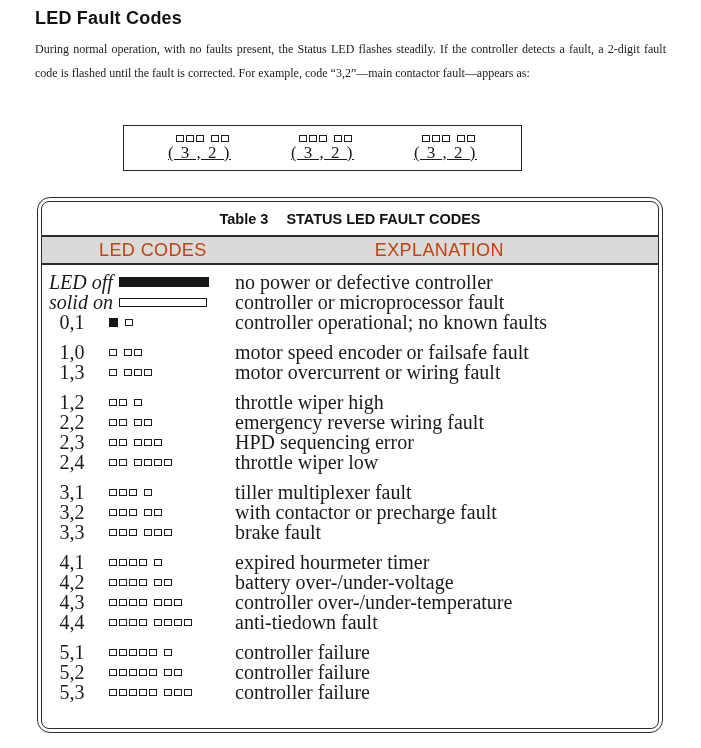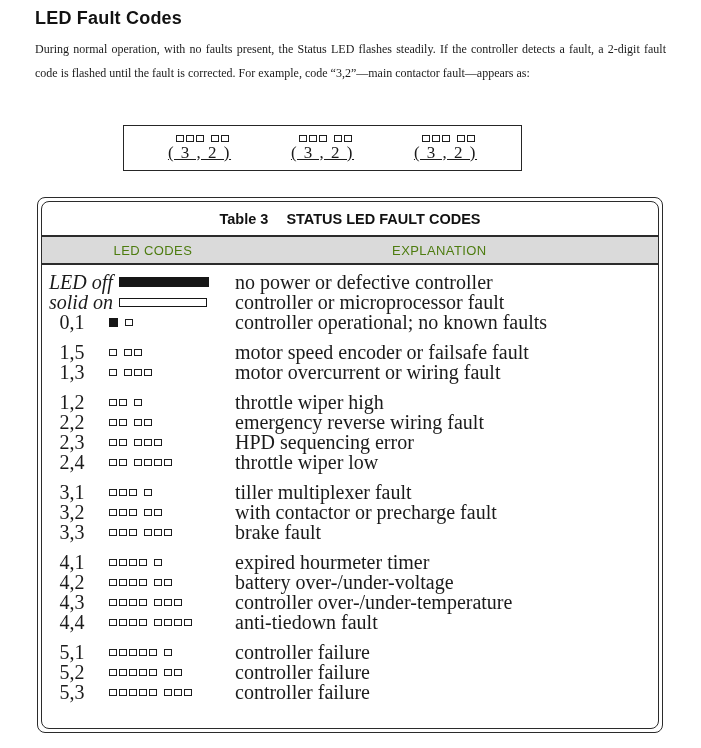--- a/index.html
+++ b/index.html
@@ -48,40 +48,40 @@
   }
   .sq.solid { width:7px; height:7px; background:#161616; border-color:#161616; }
   .bar { display:inline-block; margin-left:10px; }
   .bar-solid { width:90px; height:10px; background:#161616; }
   .bar-open  { width:86px; height:7px; background:#fff; border:1.8px solid #161616; }
 
   
   .table-outer {
     position:absolute; left:37px; top:197px;
     width:626px; height:536px; box-sizing:border-box;
-    border:1.8px solid #2b2b2b; border-radius:8px;
+    border:1.8px solid #2b2b2b; border-radius:13px;
     padding:3px; background:#fff;
   }
   .table-inner {
     width:100%; height:100%; box-sizing:border-box;
     border:1.4px solid #2b2b2b; border-radius:8px;
     overflow:hidden; display:flex; flex-direction:column; background:#fff;
   }
   .table-title {
     height:33px; flex:none;
     display:flex; justify-content:center; align-items:center; gap:18px;
     font-family:"Liberation Sans", sans-serif;
     font-size:14.5px; font-weight:bold; color:#111;
   }
   .col-header {
     height:26px; flex:none; position:relative;
     background:#dadada;
     border-top:2px solid #2b2b2b; border-bottom:2.2px solid #2b2b2b;
     font-family:"Liberation Sans", sans-serif;
-    font-size:13px; color:#4d7c0f; letter-spacing:.4px;
+    font-size:18px; color:#c2410c; letter-spacing:.4px;
   }
   .col-led  { position:absolute; left:18%;   top:50%; transform:translate(-50%,-50%); }
   .col-exp  { position:absolute; left:64.5%; top:50%; transform:translate(-50%,-50%); }
 
   .table-body { flex:1; padding-top:7px; }
   .group + .group { margin-top:10px; }
   .row { height:20px; display:flex; align-items:center; font-size:20px; }
   .code { flex:none; width:60px; text-align:center; white-space:nowrap; }
   .code.italic { font-style:italic; text-align:left; padding-left:7px; box-sizing:border-box; }
   .led { flex:none; width:126px; display:flex; align-items:center; padding-left:7px; box-sizing:content-box; }
@@ -178,21 +178,21 @@
                 </span>
                 <span class="sq-group">
                   <span class="sq"></span>
                 </span>
               </span>
               <span class="exp">controller operational; no known faults</span>
             </div>
           </div>
           <div class="group">
             <div class="row">
-              <span class="code">1,5</span>
+              <span class="code">1,0</span>
               <span class="led">
                 <span class="sq-group">
                   <span class="sq"></span>
                 </span>
                 <span class="sq-group">
                   <span class="sq"></span>
                   <span class="sq"></span>
                 </span>
               </span>
               <span class="exp">motor speed encoder or failsafe fault</span>

